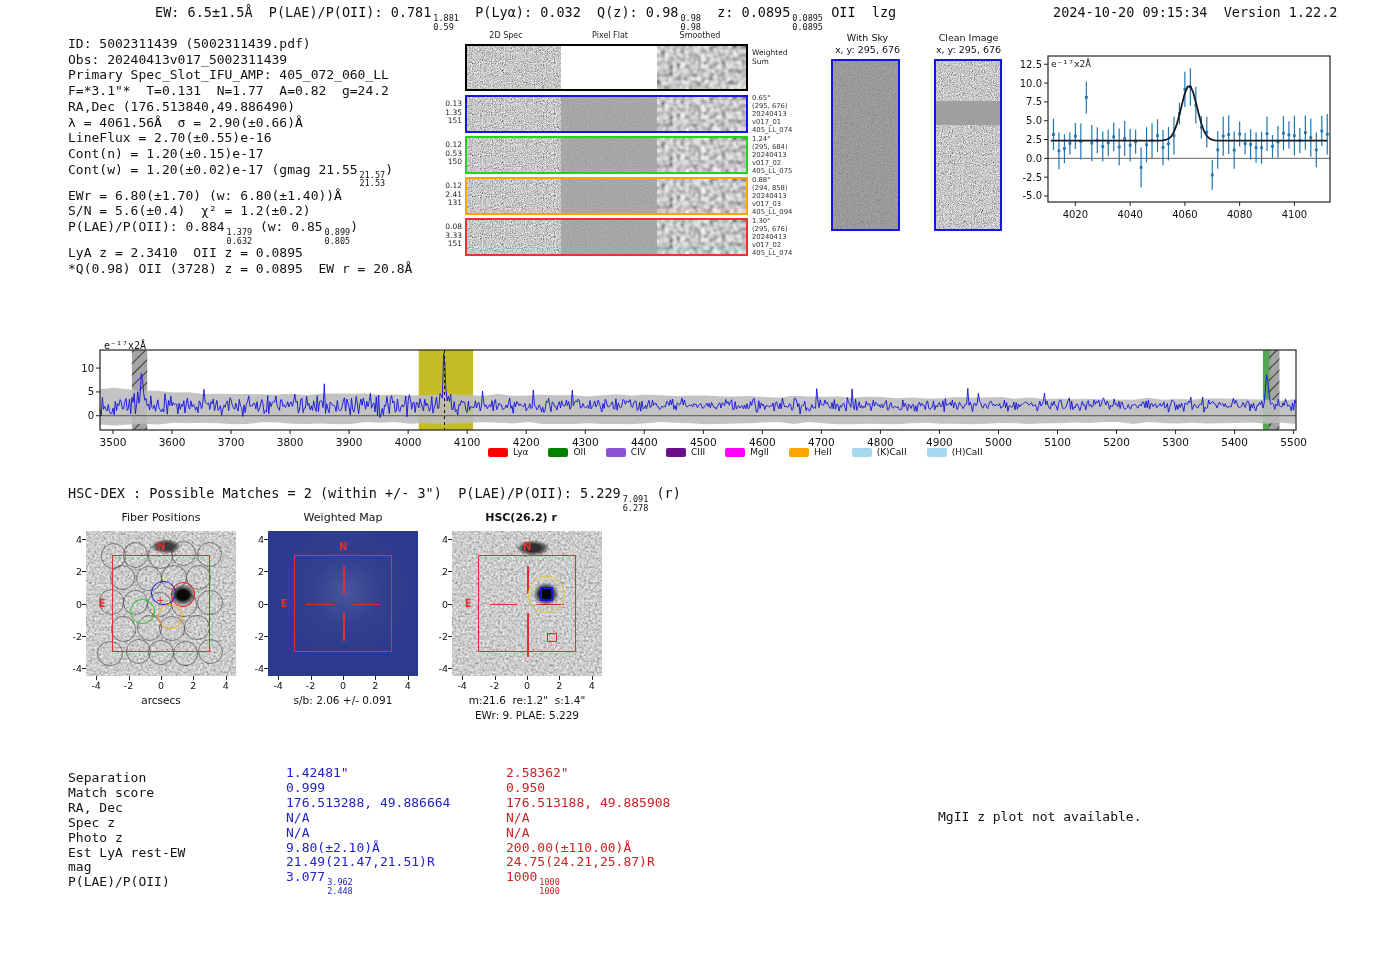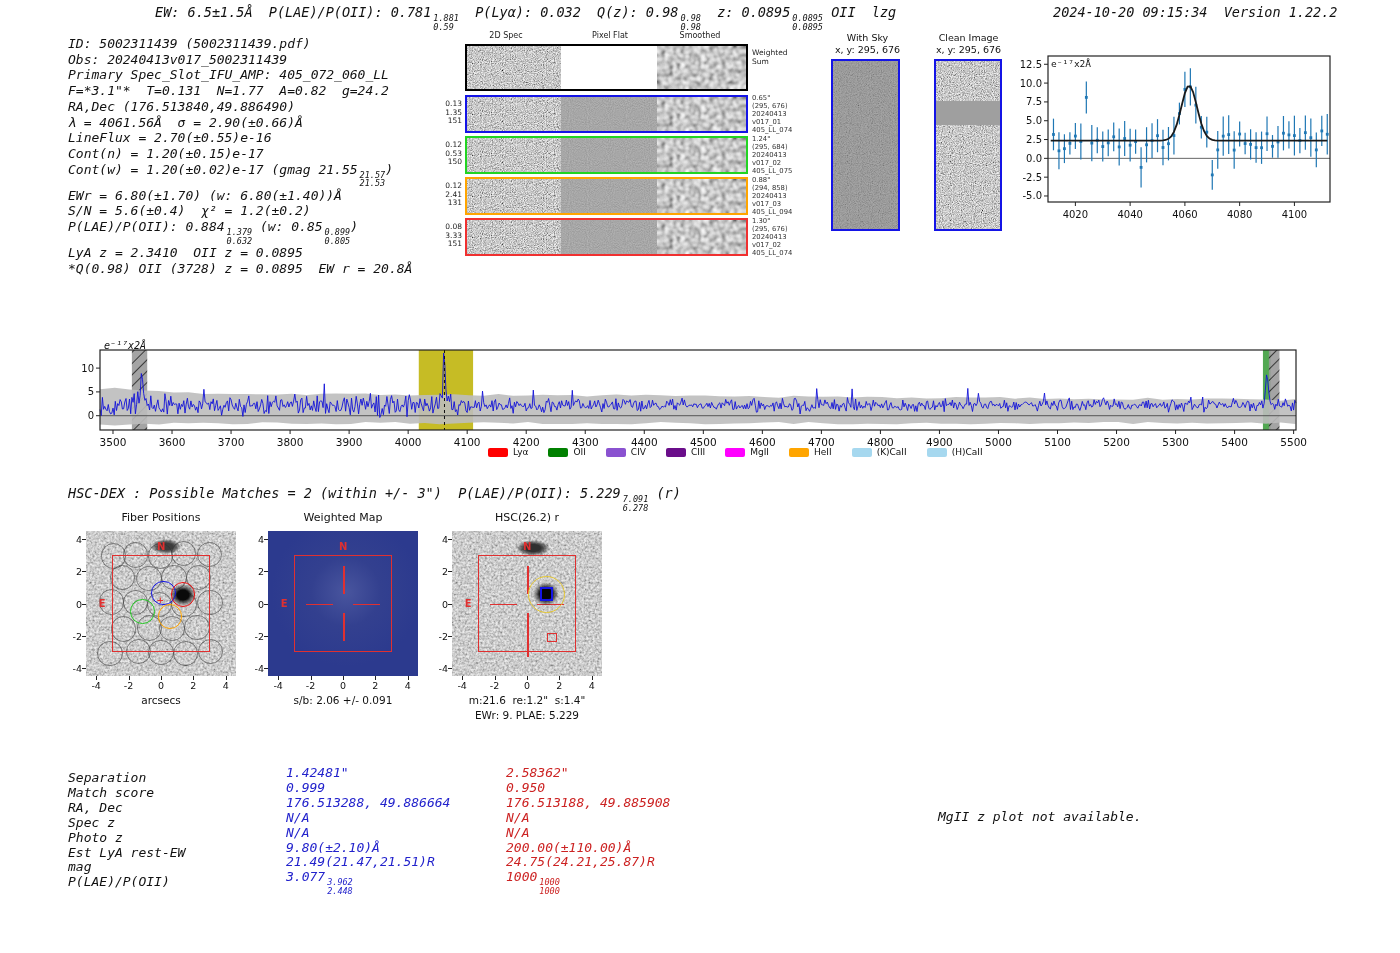--- a/index.html
+++ b/index.html
@@ -1,19 +1,19 @@
 <!DOCTYPE html>
 <html><head>
 <meta charset="utf-8">
 <style>
   html,body{margin:0;padding:0;background:#fff;}
   #canvas{position:relative;width:1400px;height:953px;background:#fff;overflow:hidden;
           font-family:"DejaVu Sans",sans-serif;color:#111;}
   .abs{position:absolute;}
-  .mono{font-family:"DejaVu Sans Mono",monospace;white-space:pre;font-style:italic;}
+  .mono{font-family:"DejaVu Sans Mono",monospace;white-space:pre;}
   .sans{font-family:"DejaVu Sans",sans-serif;}
   .frac{display:inline-flex;flex-direction:column;vertical-align:-4px;font-size:8.5px;line-height:1.0;margin-left:2px;}
   .frac span{display:block;text-align:left;}
   #hdr-left{left:155px;top:4px;font-size:13.5px;}
   #hdr-right{left:1053px;top:4px;font-size:13.5px;}
   #info{left:68px;top:36px;font-size:13px;line-height:15.7px;}
   .colhdr{font-size:8px;color:#222;text-align:center;width:90px;}
   .striprow{display:flex;overflow:hidden;}
   .leftlbl{font-size:7.5px;line-height:8.6px;text-align:right;width:26px;color:#222;}
   .rightlbl{font-size:6.8px;line-height:8px;color:#333;white-space:pre;}
@@ -559,21 +559,21 @@
         <div class="ticklbl" style="left: 0px; top: 35.1px; width: 16px; text-align: right;">2</div>
         <div style="position: absolute; left: 127.4px; top: 145px; width: 1px; height: 4px; background: rgb(34, 34, 34);"></div>
         <div style="position: absolute; left: 16px; top: 40.1px; width: 4px; height: 1px; background: rgb(34, 34, 34);"></div>
         <div class="ticklbl" style="left: 149.8px; top: 149px; width: 20px; text-align: center;">4</div>
         <div class="ticklbl" style="left: 0px; top: 2.7px; width: 16px; text-align: right;">4</div>
         <div style="position: absolute; left: 159.8px; top: 145px; width: 1px; height: 4px; background: rgb(34, 34, 34);"></div>
         <div style="position: absolute; left: 16px; top: 7.7px; width: 4px; height: 1px; background: rgb(34, 34, 34);"></div>
         <div class="cutxlabel" style="left: -10px; top: 163px; width: 210px;">s/b: 2.06 +/- 0.091</div>
       </div>
       <div style="position: absolute; left: 432px; top: 531px; width: 220px; height: 190px;">
-        <div class="cut-title sans" style="position: absolute; left: 20px; top: -20px; width: 150px;">HSC(26.2) r</div>
+        <div class="cut-title sans" style="position: absolute; left: 14px; top: -20px; width: 150px; font-weight: bold;">HSC(26.2) r</div>
         <div style="position: absolute; left: 20px; top: 0px; width: 150px; height: 145px; overflow: hidden; background: rgb(185, 185, 185);">
           <svg width="150" height="145" class="noiseimg" style="position: absolute;">
             <rect width="150" height="145" fill="#bdbdbd"></rect>
             <rect width="150" height="145" filter="url(#fCoarse)" opacity="0.7"></rect>
           </svg>
           <div style="position: absolute; left: 63.67px; top: 8.61px; width: 34px; height: 16px; border-radius: 50%; background: radial-gradient(closest-side, rgb(48, 48, 48) 45%, rgba(20, 20, 20, 0.55) 70%, rgba(20, 20, 20, 0) 100%);"></div>
           <div class="sq" style="left: 26.4px; top: 23.9px; width: 97.2px; height: 97.2px; border: 1.5px solid rgb(224, 48, 48);"></div>
           <div class="redline" style="left: 37.74px; top: 72.5px; width: 27.54px; height: 1.5px;"></div>
           <div class="redline" style="left: 84.72px; top: 72.5px; width: 27.54px; height: 1.5px;"></div>
           <div class="redline" style="left: 75px; top: 35.24px; width: 1.5px; height: 27.54px;"></div>

